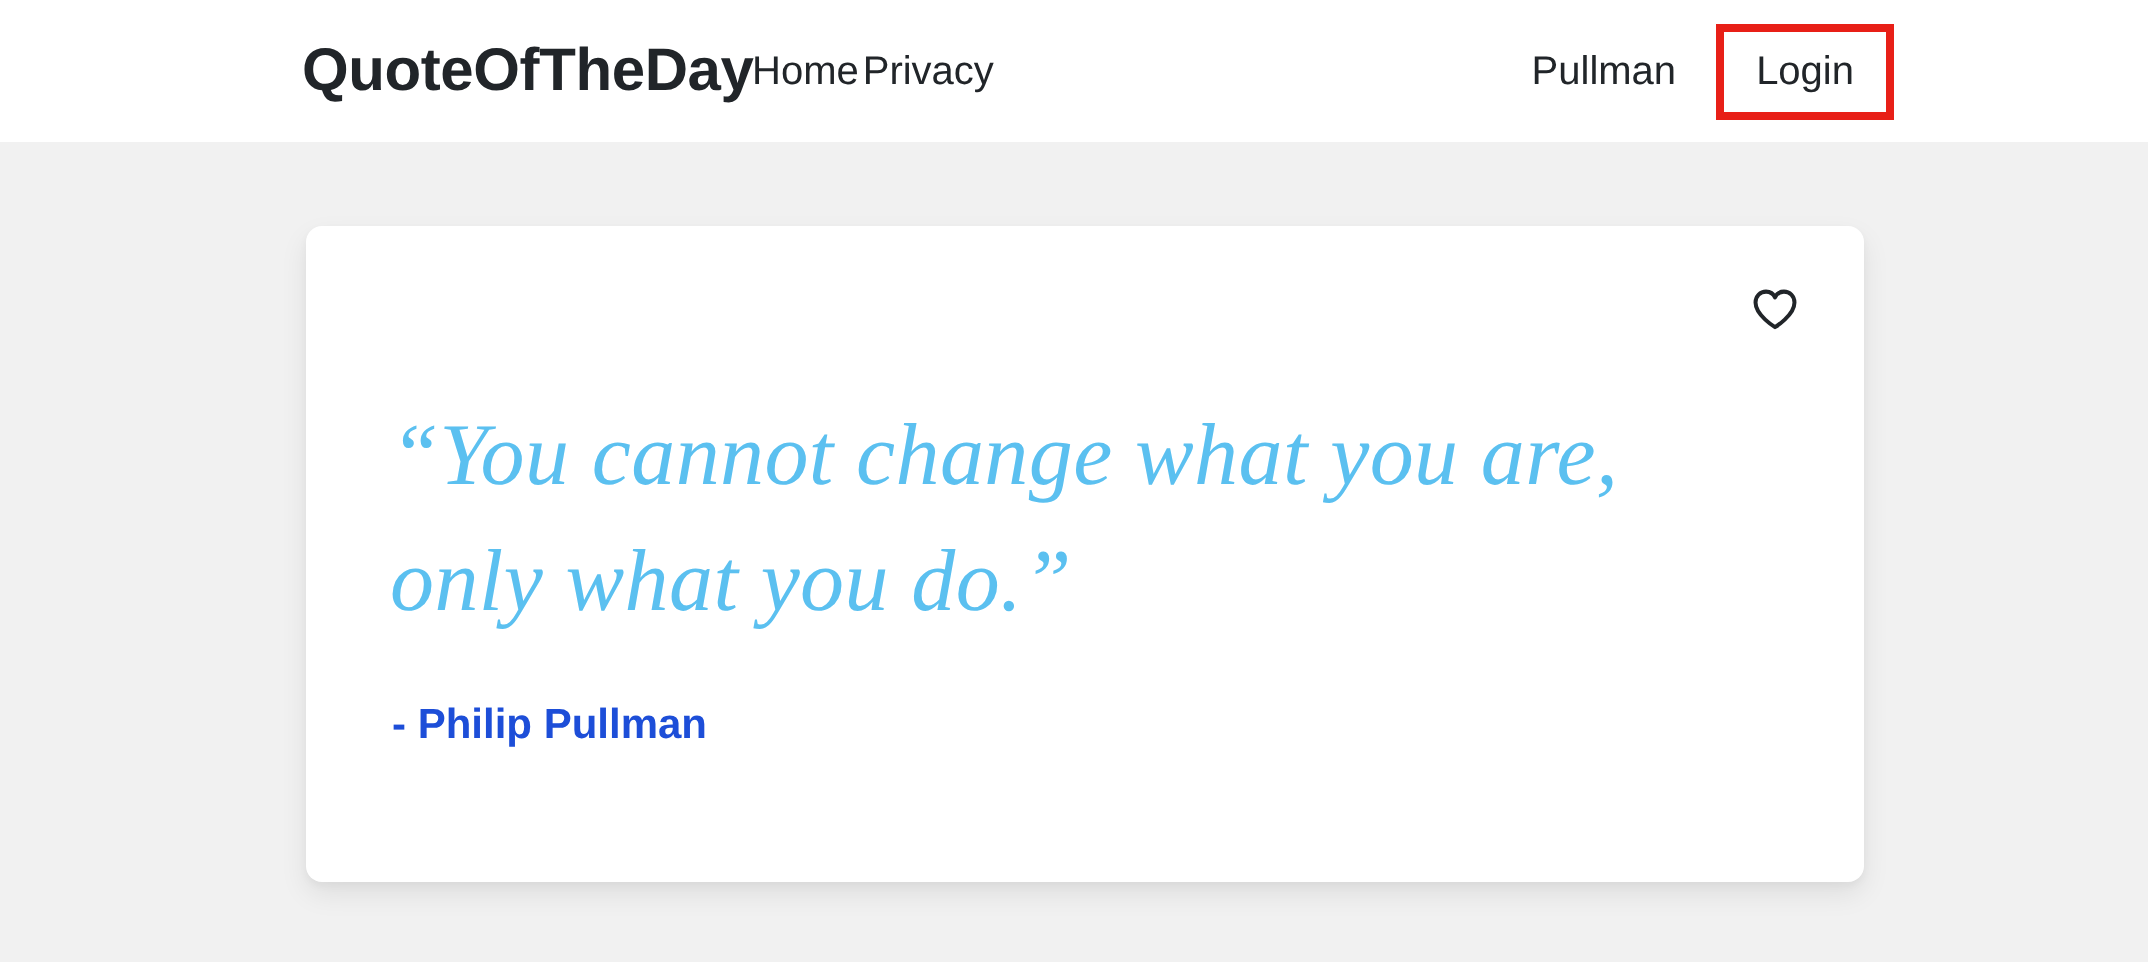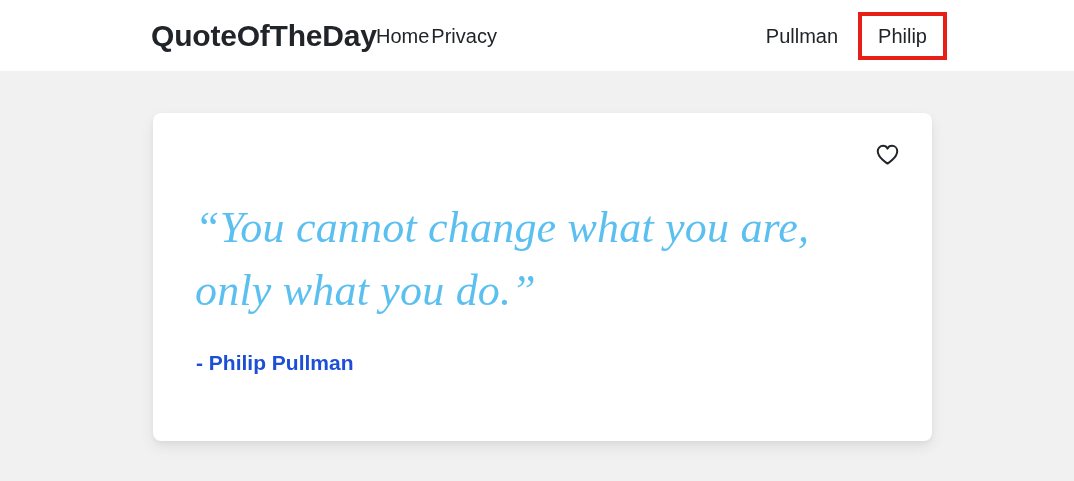--- a/index.html
+++ b/index.html
@@ -151,21 +151,21 @@
     <a class="brand" href="#">QuoteOfTheDay</a>
 
     <div class="nav-links-left">
       <a class="nav-link" href="#">Home</a>
       <a class="nav-link" href="#">Privacy</a>
     </div>
 
     <div class="nav-links-right">
       <a class="nav-link" href="#" style="margin-right:14px;">Pullman</a>
       <span class="nav-link-highlight">
-        <a class="nav-link" href="#">Philip</a>
+        <a class="nav-link" href="#">Login</a>
       </span>
     </div>
 
   </div>
 </div>
 
 <div class="main">
 
   <div class="quote-card">
 

